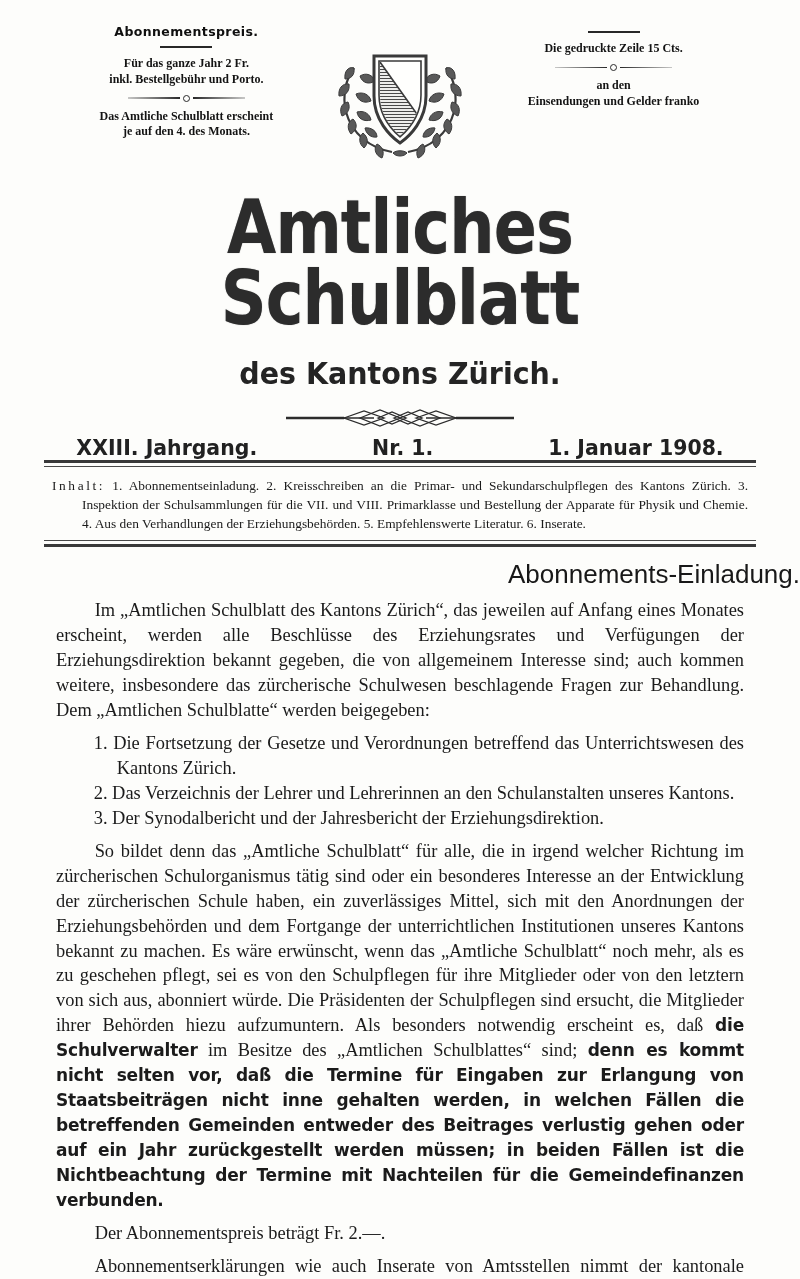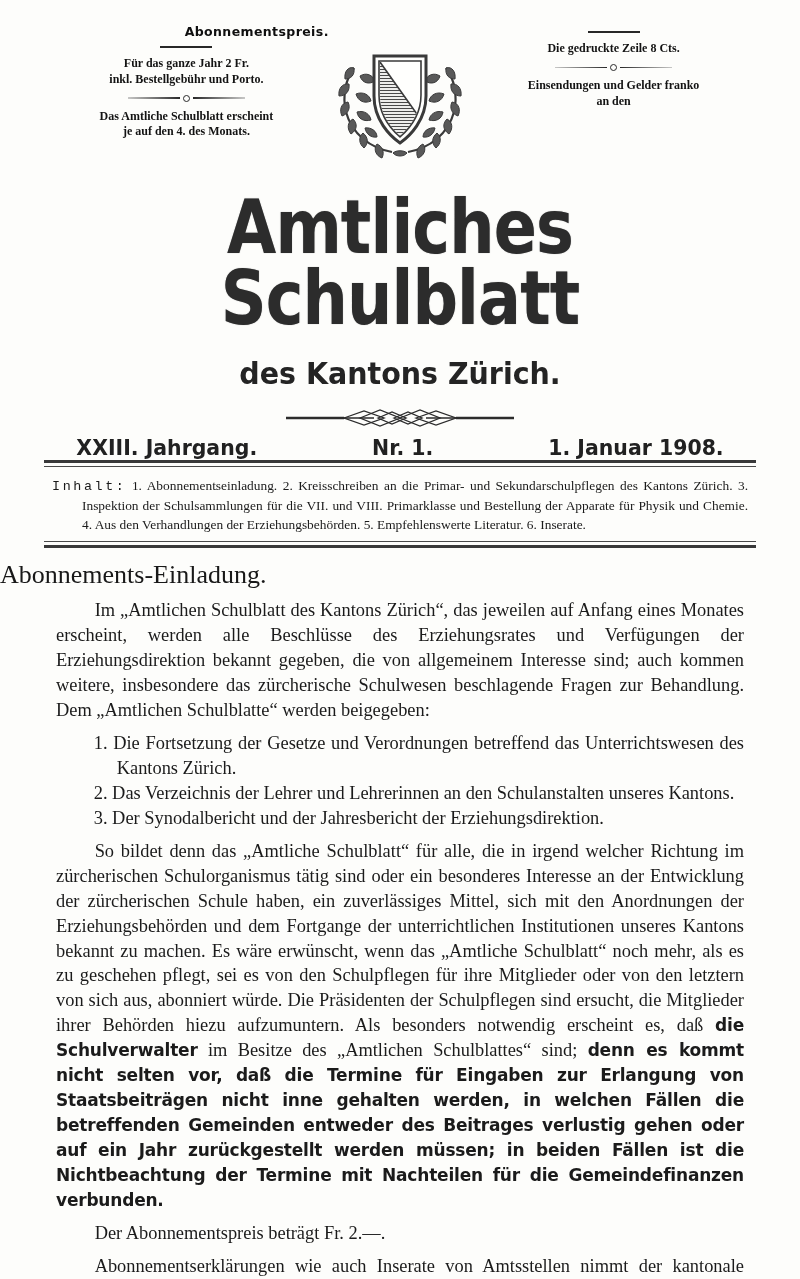--- a/index.html
+++ b/index.html
@@ -19,21 +19,20 @@
   
   .masthead{
     display:flex;align-items:flex-start;justify-content:space-between;
     padding:24px 44px 0 44px;box-sizing:border-box;
   }
   .mast-col{width:300px;text-align:center;}
   .mast-head{
     font-family:"DejaVu Sans",sans-serif;
     font-weight:bold;font-size:12.5px;letter-spacing:.4px;
     color:#111;
-    text-align:right;
   }
   .rule-short{
     width:52px;height:2px;background:#2a2a2a;margin:7px auto 8px auto;
   }
   .mast-line{
     font-family:"Liberation Serif",serif;
     font-weight:bold;font-size:12px;line-height:1.32;color:#151515;
     white-space:nowrap;
   }
   .dot-orn{
@@ -86,25 +85,25 @@
   .rule-thick{height:3.4px;background:#3a3a3a;}
   .rule-thin{height:1.1px;background:#4a4a4a;}
   .rule-gap{height:2.6px;}
   
   .inhalt{
     padding:9px 52px 7px 52px;box-sizing:border-box;
     font-size:13.4px;line-height:1.42;color:#1c1c1c;
     text-align:justify;
   }
   .inhalt p{margin:0;text-indent:0;padding-left:30px;}
-  .inhalt p .lead{margin-left:-30px;letter-spacing:2.6px;font-weight:normal;font-family:Liberation Mono, monospace;}
+  .inhalt p .lead{margin-left:-30px;letter-spacing:2.6px;font-weight:normal;}
   
   .art-title{
-    text-align:left;font-size:26px;margin:12px 0 6px 0;
-    color:#1a1a1a;font-family:Liberation Serif, serif;
+    text-align:right;font-size:26px;margin:12px 0 6px 0;
+    color:#1a1a1a;font-family:Liberation Sans, sans-serif;
   }
   .body{
     padding:0 48px;box-sizing:border-box;
     font-size:18.4px;line-height:1.355;text-align:justify;
     color:#1d1d1d;
   }
   .body p{margin:8px;text-indent:2.1em;}
   ol.items{
     margin:8px;padding:0;list-style:none;
   }
@@ -184,28 +183,28 @@
         </defs>
         <g clip-path="url(#shieldclip)">
           <path d="M50 36 L50 112 L104 112 L50 36 Z" fill="url(#hatch)"></path>
           <line x1="50" y1="36" x2="104" y2="112" stroke="#3b3b3b" stroke-width="1.6"></line>
         </g>
       </svg>
     </div>
 
     <div class="mast-col">
       <div class="rule-short"></div>
-      <div class="mast-line">Die gedruckte Zeile 8 Cts.</div>
+      <div class="mast-line">Die gedruckte Zeile 15 Cts.</div>
       <div class="dot-orn">
         <span class="bar left"></span>
         <span class="dot"></span>
         <span class="bar right"></span>
       </div>
+      <div class="mast-line">an den</div>
       <div class="mast-line">Einsendungen und Gelder franko</div>
-      <div class="mast-line">an den</div>
     </div>
   </div>
 
   <div class="title-main">Amtliches Schulblatt</div>
   <div class="title-sub">des Kantons Zürich.</div>
 
   <svg class="chain" viewBox="0 0 236 22">
     <g stroke="#2e2e2e" fill="none" stroke-width="1.3">
       <path d="M4 11 L62 11" stroke-width="2.4"></path>
       <path d="M174 11 L232 11" stroke-width="2.4"></path>

